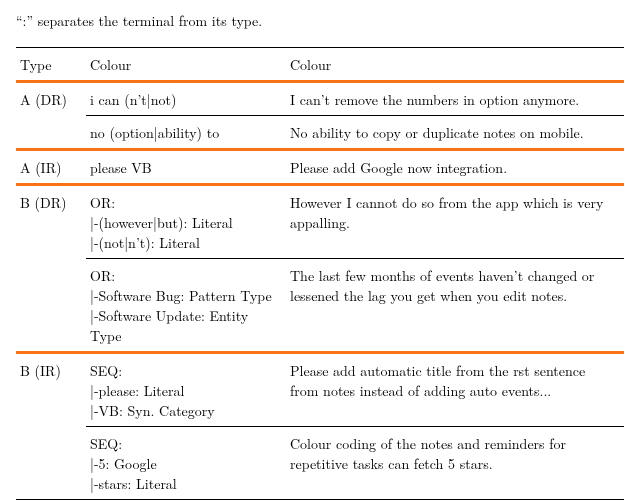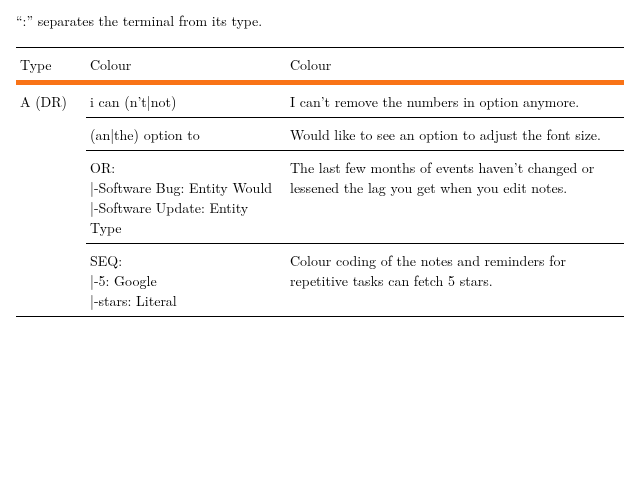--- a/index.html
+++ b/index.html
@@ -24,21 +24,21 @@
   col.col-pattern { width: 200px; }
   col.col-example { width: auto; }
   th, td {
     text-align: left;
     vertical-align: top;
     padding: 6px 8px 6px 4px;
     font-weight: normal;
   }
   th { font-weight: normal; }
   tr.rule-top td, tr.rule-top th { border-top: 1.5px solid #000; margin-left: 16px; }
-  tr.rule-mid td, tr.rule-mid th { border-top: 5px solid #f97316; margin-left: 31px; }
+  tr.rule-mid td, tr.rule-mid th { border-top: 3px solid #f97316; margin-left: 31px; }
   tr.rule-bottom td { border-bottom: 1.5px solid #000; }
   
   td.sub-top { border-top: 1px solid #000; }
   .nowrap { white-space: nowrap; }
 </style>
 </head>
 <body>
 
 <div class="caption-frag">“:” separates the terminal from its type.</div>
 
@@ -54,37 +54,60 @@
     <th>Type</th>
     <th>Colour</th>
     <th>Colour</th>
   </tr>
 
   <tr class="rule-mid">
     <td class="nowrap">A (DR)</td>
     <td>i can (n’t|not)</td>
     <td>I can’t remove the numbers in option anymore.</td>
   </tr>
-
   <tr>
     <td></td>
-    <td class="sub-top">(an|the) option to</td>
-    <td class="sub-top">Would like to see an option to adjust the font size.</td>
+    <td class="sub-top">no (option|ability) to</td>
+    <td class="sub-top">No ability to copy or duplicate notes on mobile.</td>
   </tr>
 
+  <tr class="rule-mid">
+    <td class="nowrap">A (IR)</td>
+    <td>please VB</td>
+    <td>Please add Google now integration.</td>
+  </tr>
+
+  <tr class="rule-mid">
+    <td class="nowrap">B (DR)</td>
+    <td>
+      <span>OR:</span><br>
+      <span>|-(however|but): Literal</span><br>
+      <span>|-(not|n’t): Literal</span>
+    </td>
+    <td>However I cannot do so from the app which is very appalling.</td>
+  </tr>
   <tr>
     <td></td>
     <td class="sub-top">
       <span>OR:</span><br>
-      <span>|-Software Bug: Entity Would</span><br>
+      <span>|-Software Bug: Pattern Type</span><br>
       <span>|-Software Update: Entity Type</span>
     </td>
     <td class="sub-top">The last few months of events haven’t changed or lessened the lag you get when you edit notes.</td>
   </tr>
 
+  <tr class="rule-mid">
+    <td class="nowrap">B (IR)</td>
+    <td>
+      <span>SEQ:</span><br>
+      <span>|-please: Literal</span><br>
+      <span>|-VB: Syn. Category</span>
+    </td>
+    <td>Please add automatic title from the rst sentence from notes instead of adding auto events...</td>
+  </tr>
   <tr class="rule-bottom">
     <td></td>
     <td class="sub-top">
       <span>SEQ:</span><br>
       <span>|-5: Google</span><br>
       <span>|-stars: Literal</span>
     </td>
     <td class="sub-top">Colour coding of the notes and reminders for repetitive tasks can fetch 5 stars.</td>
   </tr>
 </tbody>

